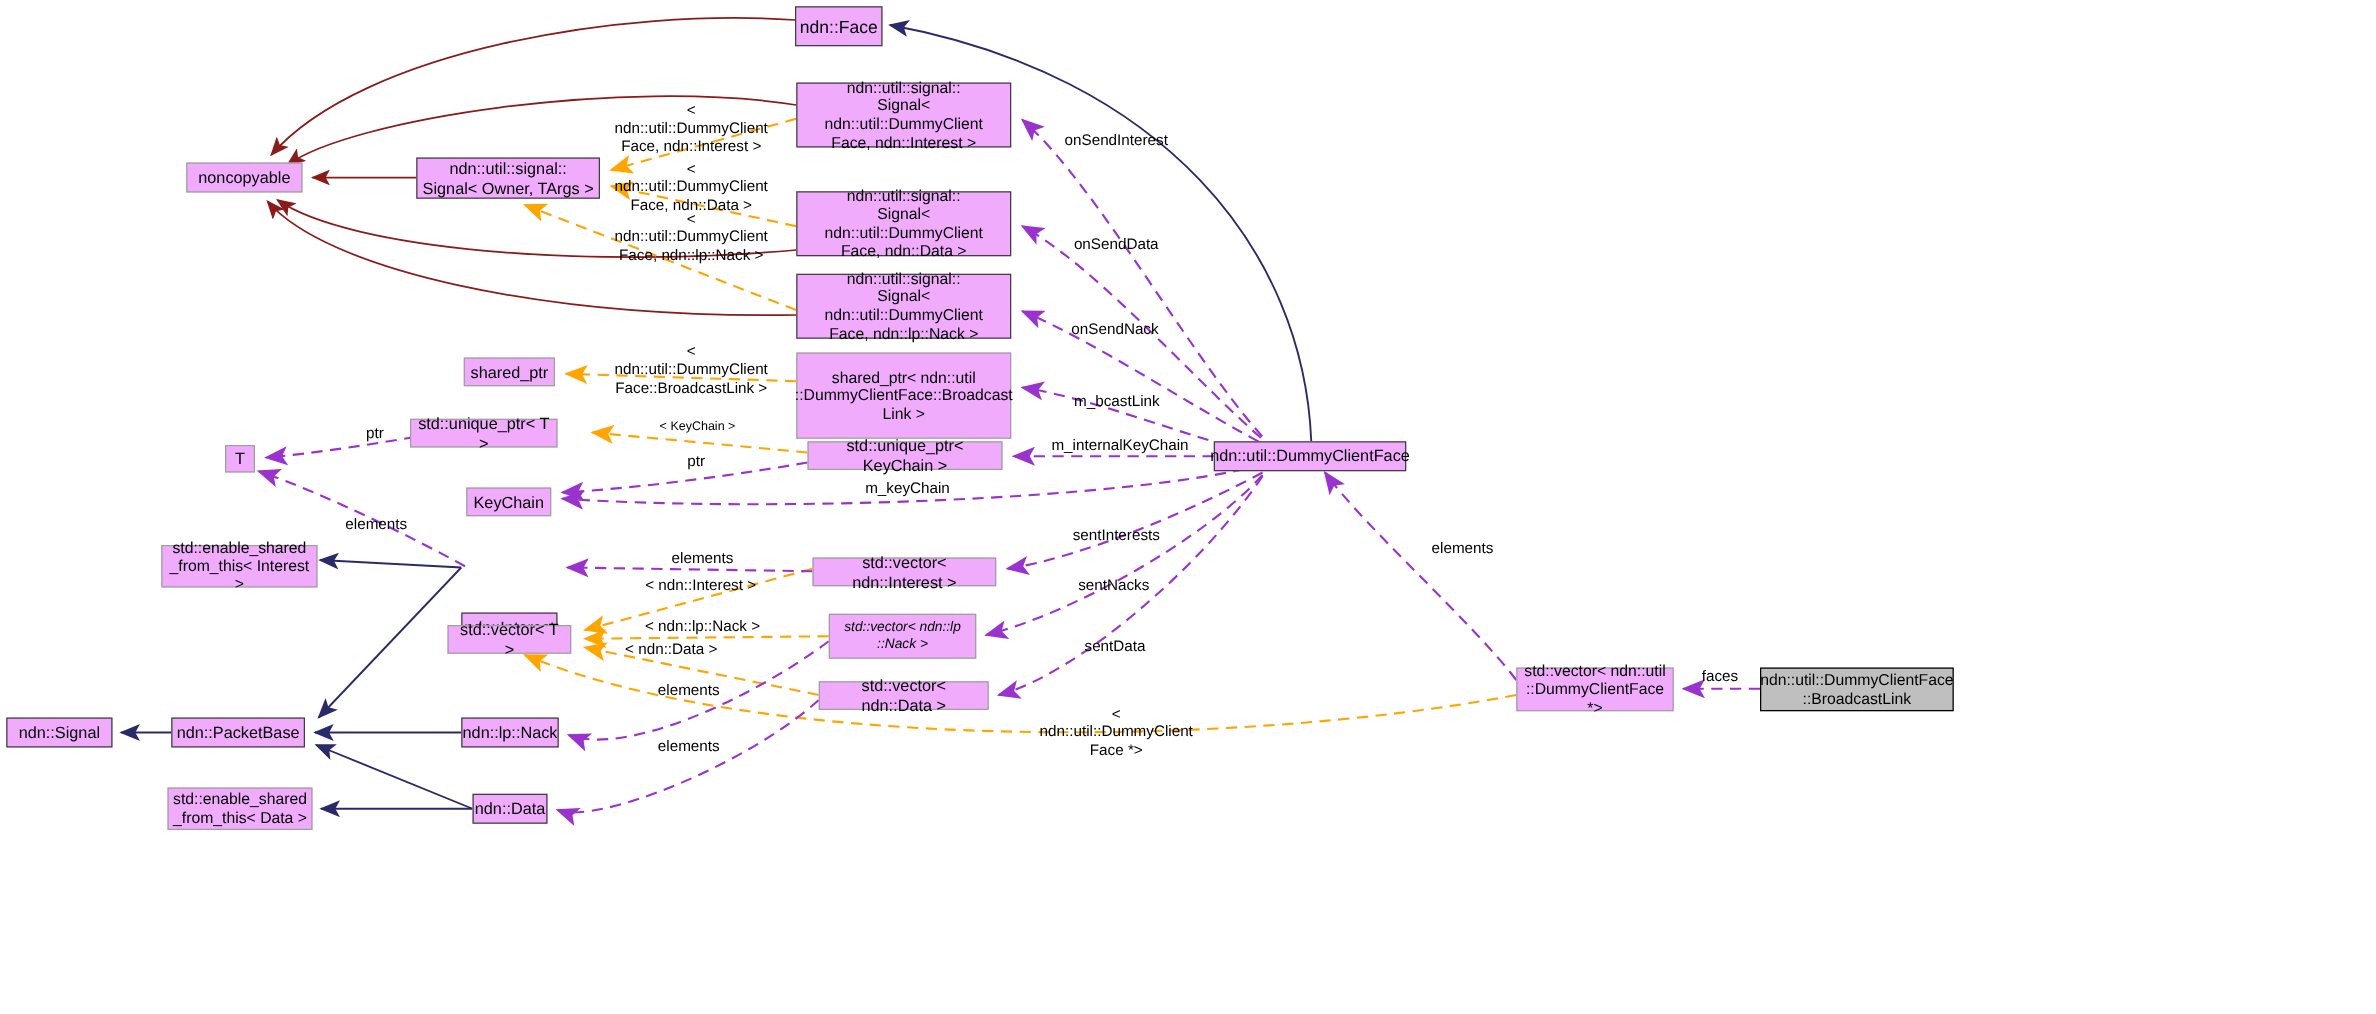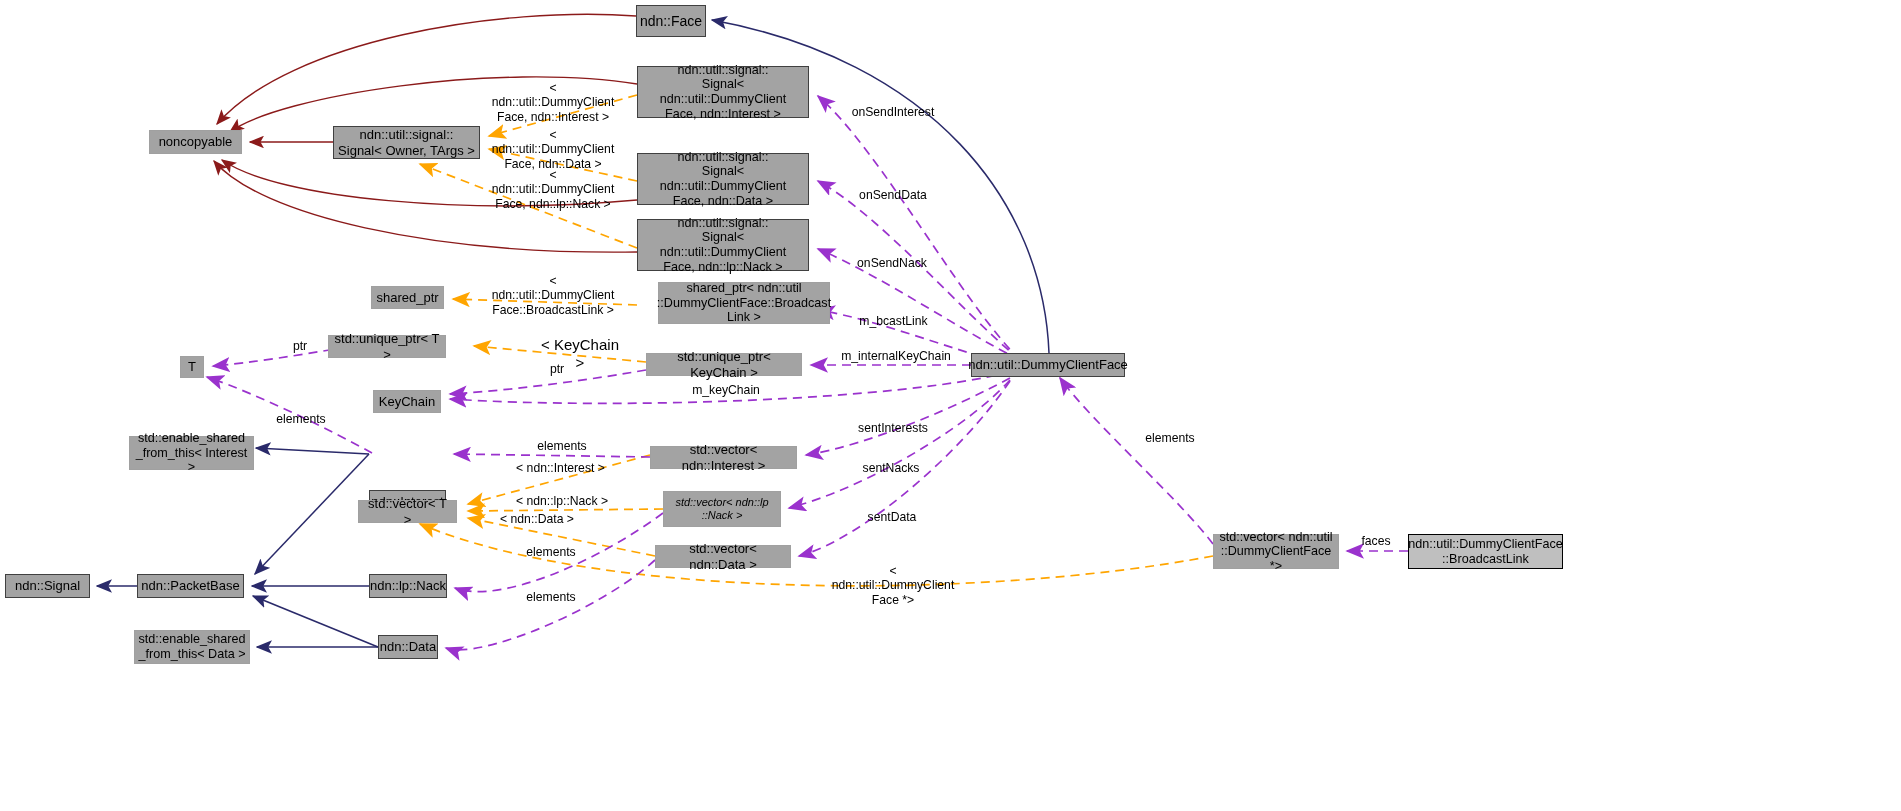--- a/index.html
+++ b/index.html
@@ -25,21 +25,21 @@
   }
   .node {
     position: absolute;
     box-sizing: border-box;
     display: flex;
     align-items: center;
     justify-content: center;
     text-align: center;
     line-height: 1.16;
     color: #000000;
-    background: #a3a3a3;
+    background: #f0abfc;
     white-space: pre-line;
     padding: 1px 4px;
   }
   
   .node.ext {
     border: 1px solid #a0a0a0;
   }
   
   .node.doc {
     border: 1.6px solid #404040;
@@ -137,21 +137,21 @@
   <div class="node doc" style="left:637px;  top:66px;  width:172px; height:52px; font-size:12.6px;">ndn::util::signal::
 Signal&lt; ndn::util::DummyClient
 Face, ndn::Interest &gt;</div>
   <div class="node doc" style="left:637px;  top:153px; width:172px; height:52px; font-size:12.6px;">ndn::util::signal::
 Signal&lt; ndn::util::DummyClient
 Face, ndn::Data &gt;</div>
   <div class="node doc" style="left:637px;  top:219px; width:172px; height:52px; font-size:12.6px;">ndn::util::signal::
 Signal&lt; ndn::util::DummyClient
 Face, ndn::lp::Nack &gt;</div>
   <div class="node ext" style="left:371px;  top:286px; width:73px;  height:23px; font-size:13px;">shared_ptr</div>
-  <div class="node ext" style="left:658px;  top:282px; width:172px; height:42px; font-size:12.6px;">shared_ptr&lt; ndn::util
+  <div class="node ext" style="left:637px;  top:282px; width:172px; height:69px; font-size:12.6px;">shared_ptr&lt; ndn::util
 ::DummyClientFace::Broadcast
 Link &gt;</div>
   <div class="node ext" style="left:180px;  top:356px; width:24px;  height:22px; font-size:13px;">T</div>
   <div class="node ext" style="left:328px;  top:335px; width:118px; height:23px; font-size:13px;">std::unique_ptr&lt; T &gt;</div>
   <div class="node ext" style="left:646px;  top:353px; width:156px; height:23px; font-size:13px;">std::unique_ptr&lt; KeyChain &gt;</div>
   <div class="node ext" style="left:373px;  top:390px; width:68px;  height:23px; font-size:13px;">KeyChain</div>
   <div class="node doc" style="left:971px;  top:353px; width:154px; height:24px; font-size:13px;">ndn::util::DummyClientFace</div>
   <div class="node ext" style="left:129px;  top:436px; width:125px; height:34px; font-size:12.6px;">std::enable_shared
 _from_this&lt; Interest &gt;</div>
   <div class="node doc" style="left:369px;  top:442px; width:77px;  height:24px; font-size:13px;margin-top:48px;">ndn::Interest</div>
@@ -172,21 +172,21 @@
   <div class="node doc" style="left:378px;  top:635px; width:60px;  height:24px; font-size:13px;">ndn::Data</div>
 
   <div class="edge-label" style="left:487px;  top:81px;  width:132px; font-size:12.2px;">&lt; ndn::util::DummyClient
 Face, ndn::Interest &gt;</div>
   <div class="edge-label" style="left:487px;  top:128px; width:132px; font-size:12.2px;">&lt; ndn::util::DummyClient
 Face, ndn::Data &gt;</div>
   <div class="edge-label" style="left:487px;  top:168px; width:132px; font-size:12.2px;">&lt; ndn::util::DummyClient
 Face, ndn::lp::Nack &gt;</div>
   <div class="edge-label" style="left:487px;  top:274px; width:132px; font-size:12.2px;">&lt; ndn::util::DummyClient
 Face::BroadcastLink &gt;</div>
-  <div class="edge-label" style="left:541px;  top:336px; width:78px;  font-size:15px;">&lt; KeyChain &gt;</div>
+  <div class="edge-label" style="left:519px;  top:336px; width:78px;  font-size:10px;">&lt; KeyChain &gt;</div>
   <div class="edge-label" style="left:289px;  top:339px; width:22px;  font-size:12.2px;">ptr</div>
   <div class="edge-label" style="left:546px;  top:362px; width:22px;  font-size:12.2px;">ptr</div>
   <div class="edge-label" style="left:688px;  top:383px; width:76px;  font-size:12.2px;">m_keyChain</div>
   <div class="edge-label" style="left:847px;  top:105px; width:92px;  font-size:12.2px;">onSendInterest</div>
   <div class="edge-label" style="left:856px;  top:188px; width:74px;  font-size:12.2px;">onSendData</div>
   <div class="edge-label" style="left:854px;  top:256px; width:76px;  font-size:12.2px;">onSendNack</div>
   <div class="edge-label" style="left:855px;  top:314px; width:77px;  font-size:12.2px;">m_bcastLink</div>
   <div class="edge-label" style="left:837px;  top:349px; width:118px; font-size:12.2px;">m_internalKeyChain</div>
   <div class="edge-label" style="left:272px;  top:412px; width:58px;  font-size:12.2px;">elements</div>
   <div class="edge-label" style="left:533px;  top:439px; width:58px;  font-size:12.2px;">elements</div>

